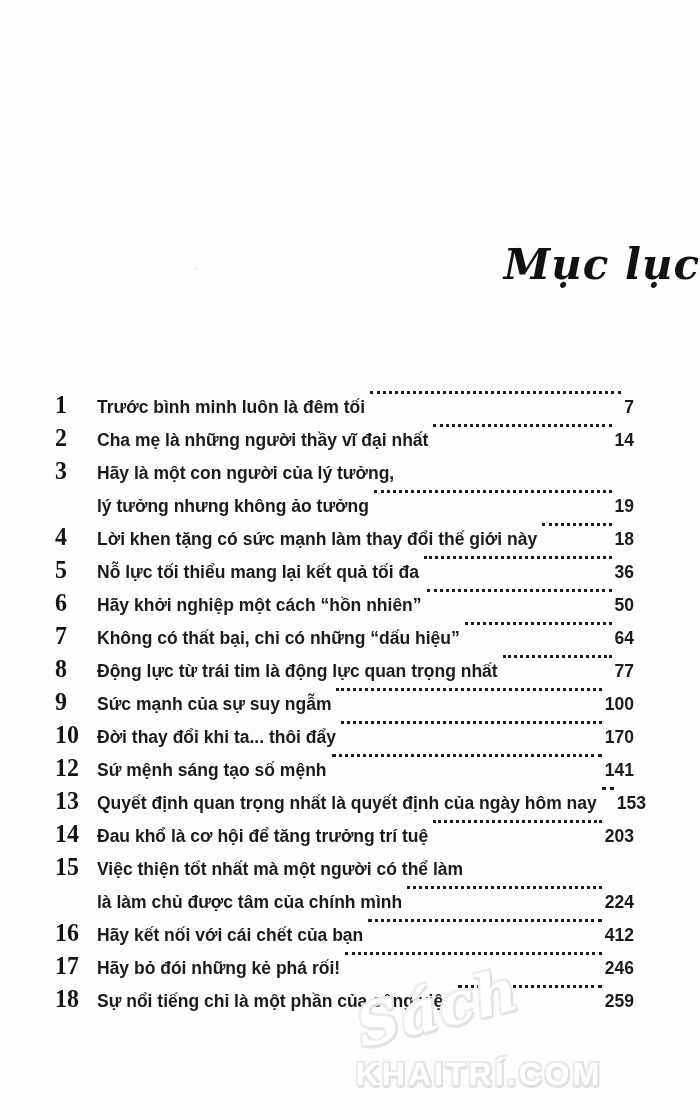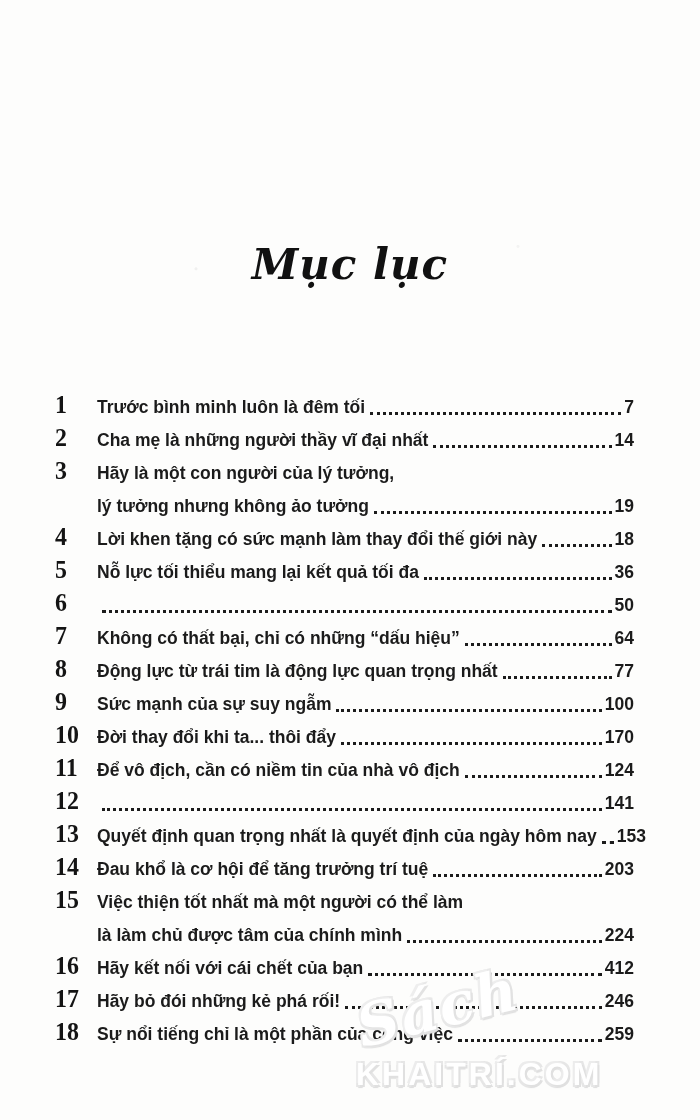--- a/index.html
+++ b/index.html
@@ -19,21 +19,21 @@
     background:
       radial-gradient(circle at 28% 24%, rgba(0,0,0,0.05) 0 1px, transparent 2px),
       radial-gradient(circle at 74% 22%, rgba(0,0,0,0.04) 0 1px, transparent 2px),
       #fdfdfc;
   }
   .page-title {
     position: absolute;
     top: 240px;
     left: 0;
     width: 700px;
-    text-align: center;
+    text-align: right;
     font-family: "DejaVu Serif", serif;
     font-style: italic;
     font-weight: bold;
     font-size: 42px;
     letter-spacing: 1px;
     color: #111;
   }
   .toc-list {
     position: absolute;
     top: 391px;
@@ -50,21 +50,21 @@
     font-weight: bold;
     font-size: 26px;
     line-height: 33px;
     color: #141414;
     transform: translateY(-3px) scaleX(0.92);
     transform-origin: left center;
   }
   .toc-lines { flex: 1; min-width: 0; }
   .toc-line {
     display: flex;
-    align-items: flex-end;
+    align-items: flex-start;
     height: 33px;
     font-size: 17.5px;
     font-weight: 600;
     line-height: 33px;
     white-space: nowrap;
   }
   .toc-text { flex: 0 0 auto; }
   .toc-leader {
     flex: 1 1 auto;
     border-bottom: 3px dotted #1c1c1c;
@@ -169,20 +169,21 @@
             <span class="toc-text">Nỗ lực tối thiểu mang lại kết quả tối đa</span>
             <span class="toc-leader"></span>
             <span class="toc-page">36</span>
           </div>
         </div>
       </div>
       <div class="toc-row">
         <span class="toc-num">6</span>
         <div class="toc-lines">
           <div class="toc-line">
+            <span class="toc-text">Hãy khởi nghiệp một cách “hồn nhiên”</span>
             <span class="toc-leader"></span>
             <span class="toc-page">50</span>
           </div>
         </div>
       </div>
       <div class="toc-row">
         <span class="toc-num">7</span>
         <div class="toc-lines">
           <div class="toc-line">
             <span class="toc-text">Không có thất bại, chỉ có những “dấu hiệu”</span>
@@ -215,33 +216,24 @@
         <span class="toc-num">10</span>
         <div class="toc-lines">
           <div class="toc-line">
             <span class="toc-text">Đời thay đổi khi ta... thôi đẩy</span>
             <span class="toc-leader"></span>
             <span class="toc-page">170</span>
           </div>
         </div>
       </div>
       <div class="toc-row">
-        <span class="toc-num">11</span>
-        <div class="toc-lines">
-          <div class="toc-line">
-            <span class="toc-text">Để vô địch, cần có niềm tin của nhà vô địch</span>
-            <span class="toc-leader"></span>
-            <span class="toc-page">124</span>
-          </div>
-        </div>
-      </div>
-      <div class="toc-row">
         <span class="toc-num">12</span>
         <div class="toc-lines">
           <div class="toc-line">
+            <span class="toc-text">Sứ mệnh sáng tạo số mệnh</span>
             <span class="toc-leader"></span>
             <span class="toc-page">141</span>
           </div>
         </div>
       </div>
       <div class="toc-row">
         <span class="toc-num">13</span>
         <div class="toc-lines">
           <div class="toc-line">
             <span class="toc-text">Quyết định quan trọng nhất là quyết định của ngày hôm nay</span>

